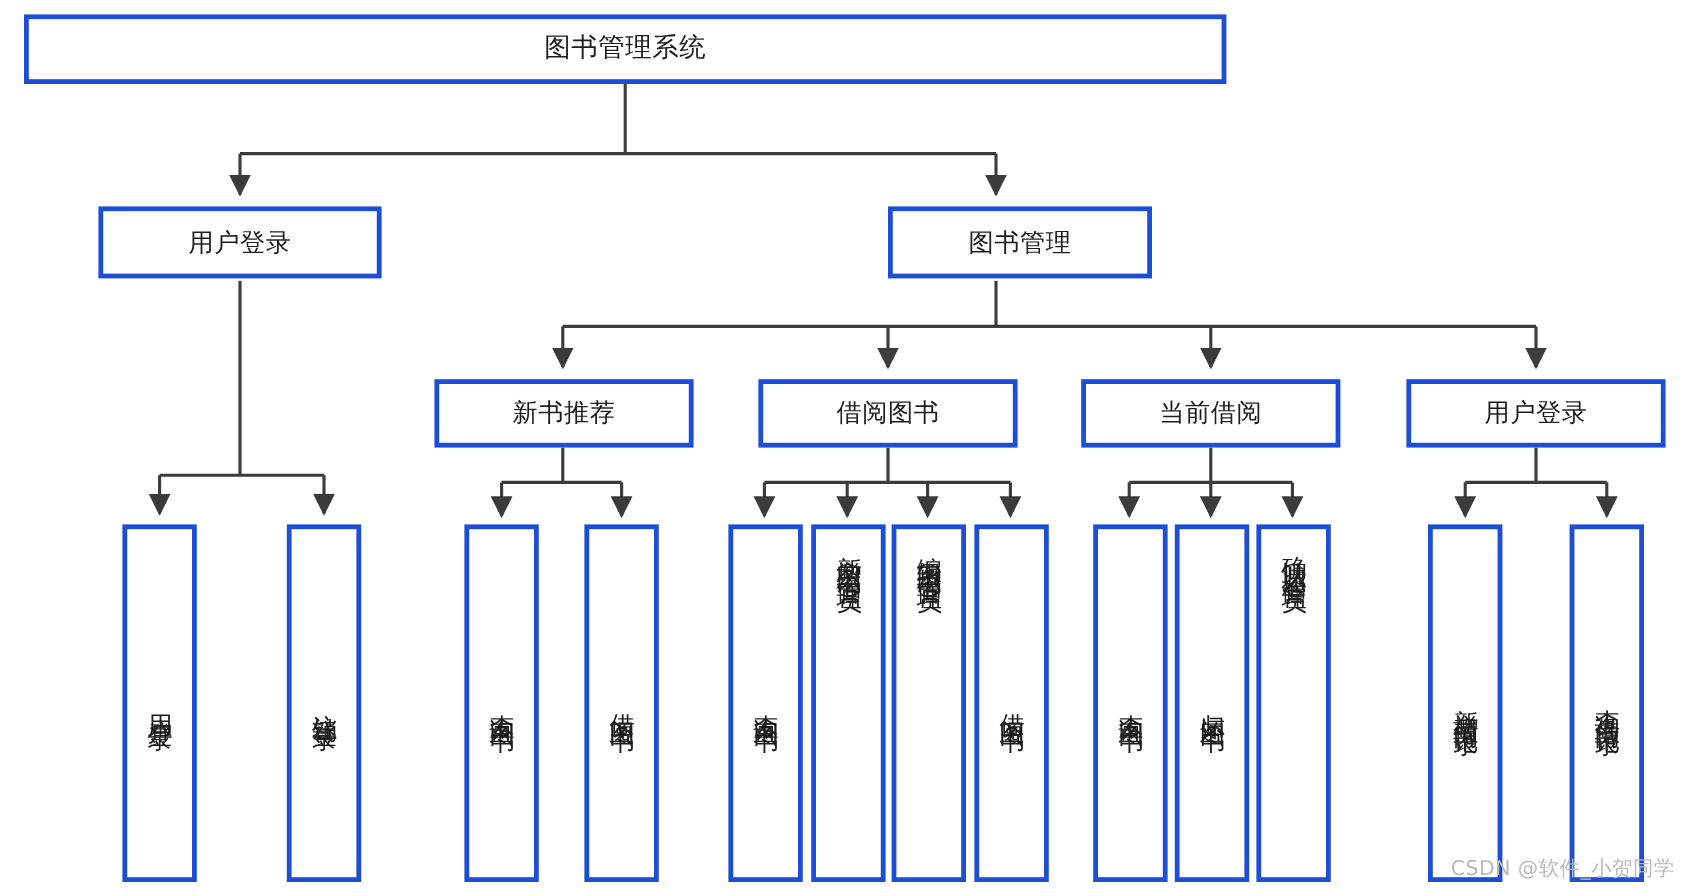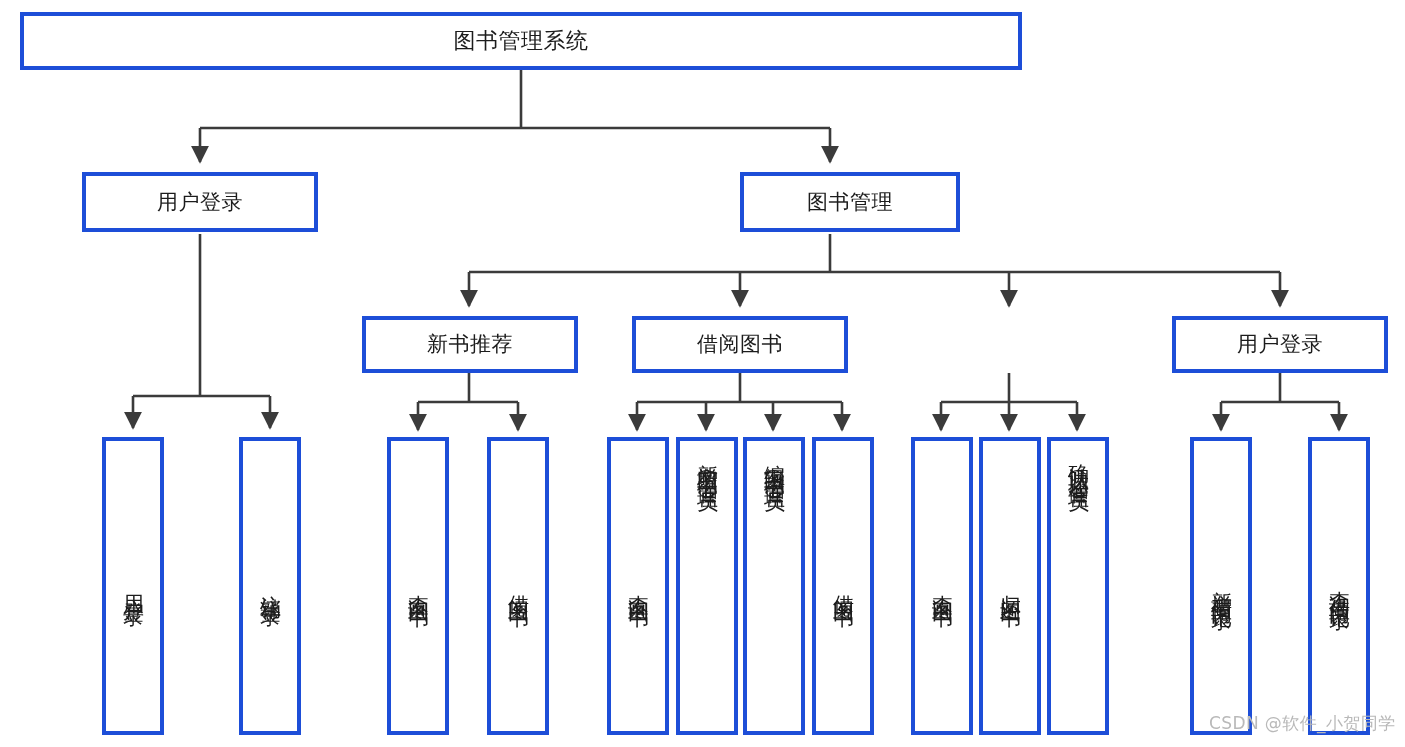--- a/index.html
+++ b/index.html
@@ -143,20 +143,23 @@
   <div class="node h" style="left:740px; top:172px; width:220px; height:60px;">
     <span class="lbl">图书管理</span>
   </div>
 
   <div class="node h" style="left:362px; top:316px; width:216px; height:57px;">
     <span class="lbl">新书推荐</span>
   </div>
   <div class="node h" style="left:632px; top:316px; width:216px; height:57px;">
     <span class="lbl">借阅图书</span>
   </div>
+  <div class="node h" style="left:901px; top:316px; width:216px; height:57px;">
+    <span class="lbl">当前借阅</span>
+  </div>
   <div class="node h" style="left:1172px; top:316px; width:216px; height:57px;">
     <span class="lbl">用户登录</span>
   </div>
 
   <div class="node v mid" style="left:102px; top:437px; width:62px; height:298px;">
     <span class="lbl">用户登录</span>
   </div>
   <div class="node v mid" style="left:239px; top:437px; width:62px; height:298px;">
     <span class="lbl">注销登录</span>
   </div>

